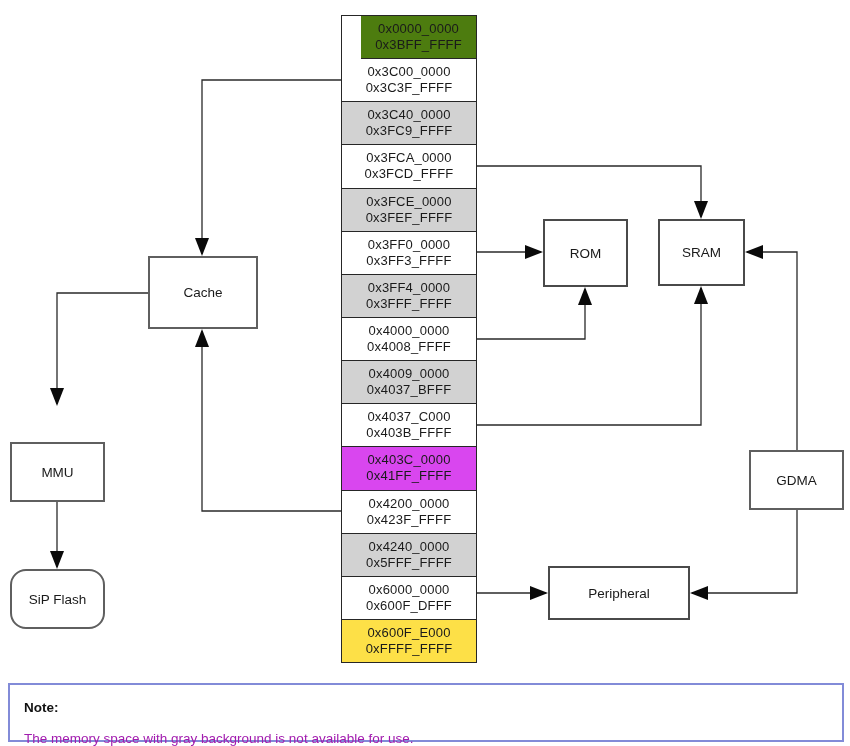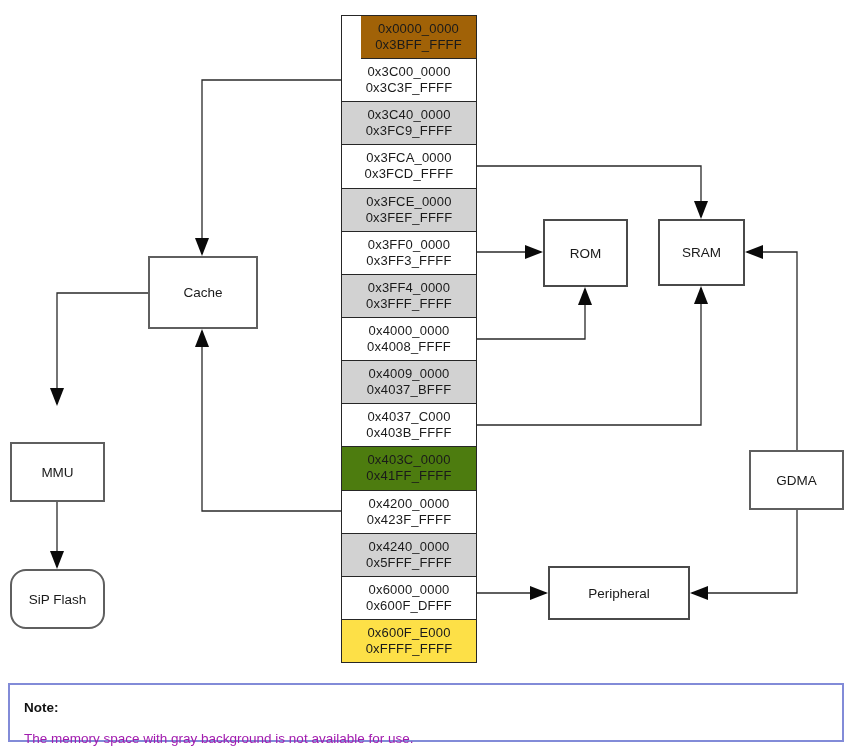--- a/index.html
+++ b/index.html
@@ -103,21 +103,21 @@
       <polyline points="477,252 541,252" marker-end="url(#arrow)"></polyline>
       <polyline points="477,339 585,339 585,289" marker-end="url(#arrow)"></polyline>
       <polyline points="477,425 701,425 701,288" marker-end="url(#arrow)"></polyline>
       <polyline points="797,450 797,252 747,252" marker-end="url(#arrow)"></polyline>
       <polyline points="477,593 546,593" marker-end="url(#arrow)"></polyline>
       <polyline points="797,510 797,593 692,593" marker-end="url(#arrow)"></polyline>
     </g>
   </svg>
 
   <div class="mem-column">
-    <div class="mem-cell" style="background: #a16207; margin-left: 19px;">
+    <div class="mem-cell" style="background: #4d7c0f; margin-left: 19px;">
       <span>0x0000_0000</span>
       <span>0x3BFF_FFFF</span>
     </div>
     <div class="mem-cell">
       <span>0x3C00_0000</span>
       <span>0x3C3F_FFFF</span>
     </div>
     <div class="mem-cell" style="background: rgb(210, 210, 210);">
       <span>0x3C40_0000</span>
       <span>0x3FC9_FFFF</span>
@@ -143,21 +143,21 @@
       <span>0x4008_FFFF</span>
     </div>
     <div class="mem-cell" style="background: rgb(210, 210, 210);">
       <span>0x4009_0000</span>
       <span>0x4037_BFFF</span>
     </div>
     <div class="mem-cell">
       <span>0x4037_C000</span>
       <span>0x403B_FFFF</span>
     </div>
-    <div class="mem-cell" style="background: #4d7c0f;">
+    <div class="mem-cell" style="background: #d946ef;">
       <span>0x403C_0000</span>
       <span>0x41FF_FFFF</span>
     </div>
     <div class="mem-cell">
       <span>0x4200_0000</span>
       <span>0x423F_FFFF</span>
     </div>
     <div class="mem-cell" style="background: rgb(210, 210, 210);">
       <span>0x4240_0000</span>
       <span>0x5FFF_FFFF</span>

